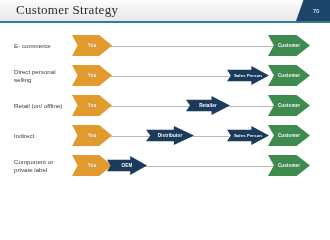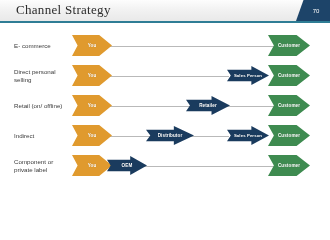--- a/index.html
+++ b/index.html
@@ -85,21 +85,21 @@
     letter-spacing:.1px;
     text-shadow:0 0 1px rgba(0,0,0,.25);
     pointer-events:none;
   }
   .chev-label.two{font-size:4.3px;}
 </style>
 </head>
 <body>
 
 <div class="header">
-  <div class="header-title">Channel Strategy</div>
+  <div class="header-title">Customer Strategy</div>
   <div class="badge">70</div>
 </div>
 <div class="header-rule-left"></div>
 <div class="header-rule"></div>
 
 <div class="diagram">
 
   <div class="row" style="top:10px;">
     <div class="row-label">E- commerce</div>
     <div class="connector" style="left:104px;width:172px;"></div>

